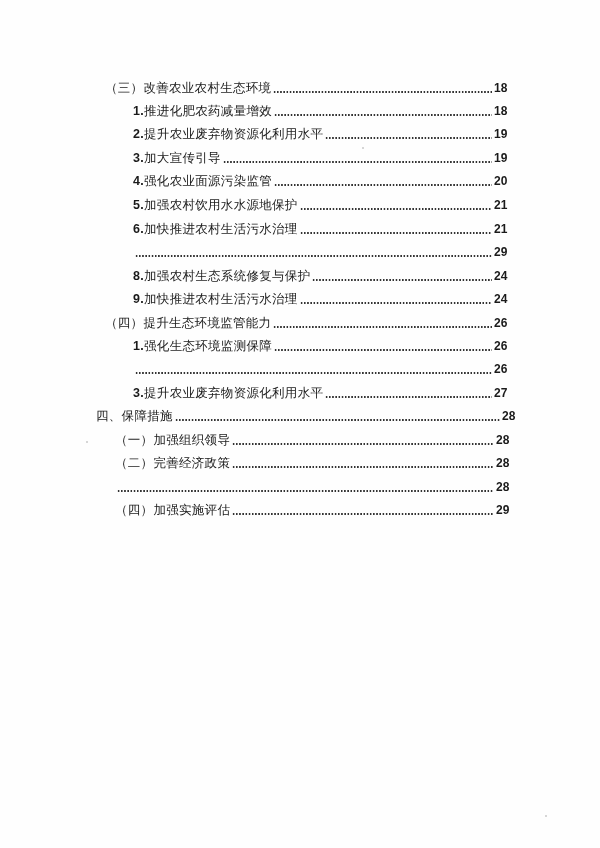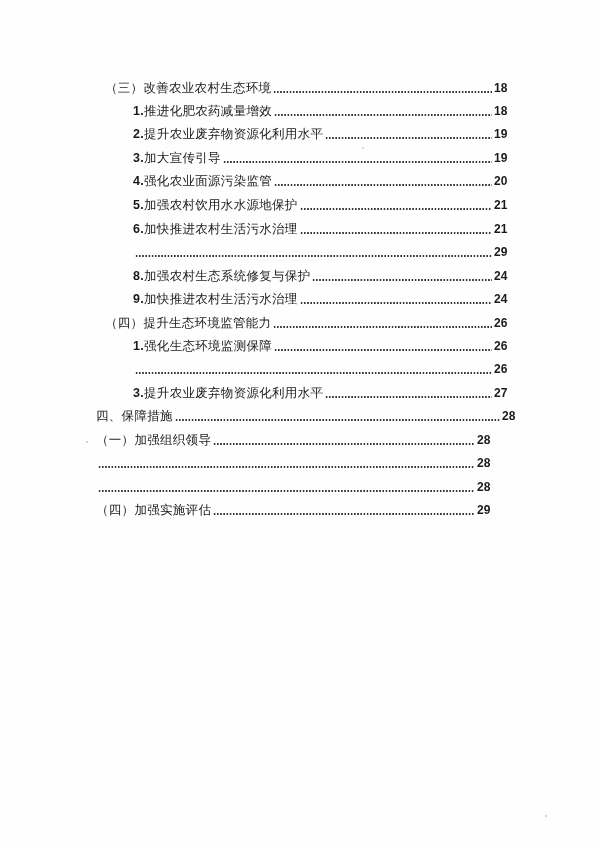--- a/index.html
+++ b/index.html
@@ -54,21 +54,21 @@
     .toc-row .page-num {
       flex: 0 0 auto;
       font-family: "Liberation Sans", sans-serif;
       font-size: 12px;
       font-weight: bold;
       text-align: left;
       min-width: 14px;
     }
     .lvl-1 { left: 96px; width: 420px; }
     .lvl-2 { left: 105px; width: 403px; }
-    .lvl-2b { left: 96px; width: 395px; }
+    .lvl-2b { left: 115px; width: 395px; }
     .lvl-3 { left: 133px; width: 375px; }
     .lvl-3 .label .num {
       font-family: "Liberation Sans", sans-serif;
       font-weight: bold;
     }
     .speck {
       position: absolute;
       width: 2px; height: 2px;
       background: #c8c8c8;
       border-radius: 1px;
@@ -168,20 +168,21 @@
       <span class="page-num">28</span>
     </div>
 
     <div class="toc-row lvl-2b" style="top:352px">
       <span class="label">（一）加强组织领导</span>
       <span class="leader"></span>
       <span class="page-num">28</span>
     </div>
 
     <div class="toc-row lvl-2b" style="top:375px">
+      <span class="label">（二）完善经济政策</span>
       <span class="leader"></span>
       <span class="page-num">28</span>
     </div>
 
     <div class="toc-row lvl-2b" style="top:399px">
       <span class="leader"></span>
       <span class="page-num">28</span>
     </div>
 
     <div class="toc-row lvl-2b" style="top:422px">

